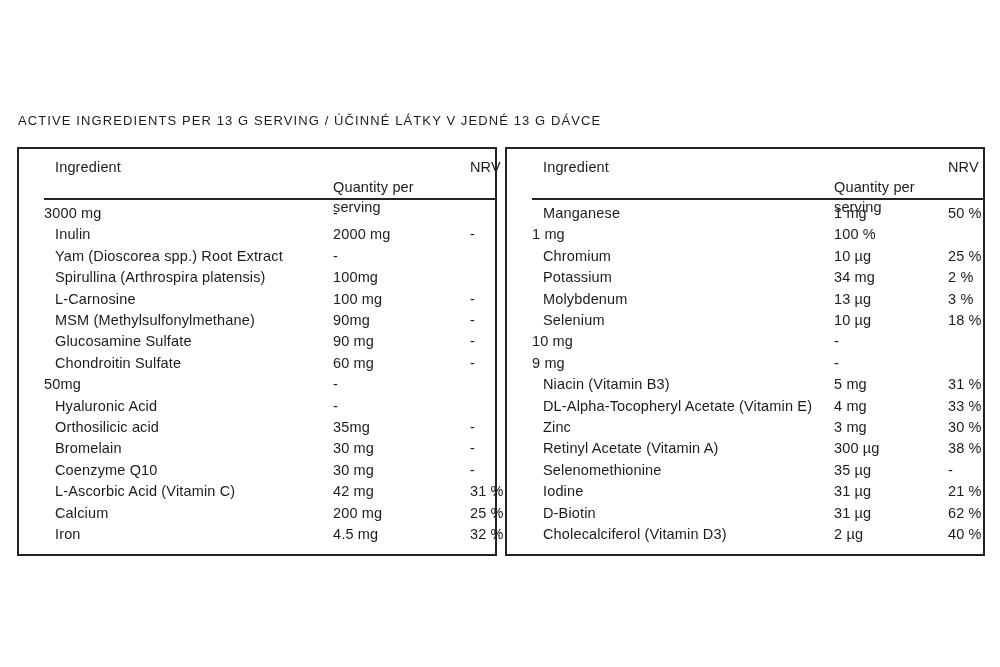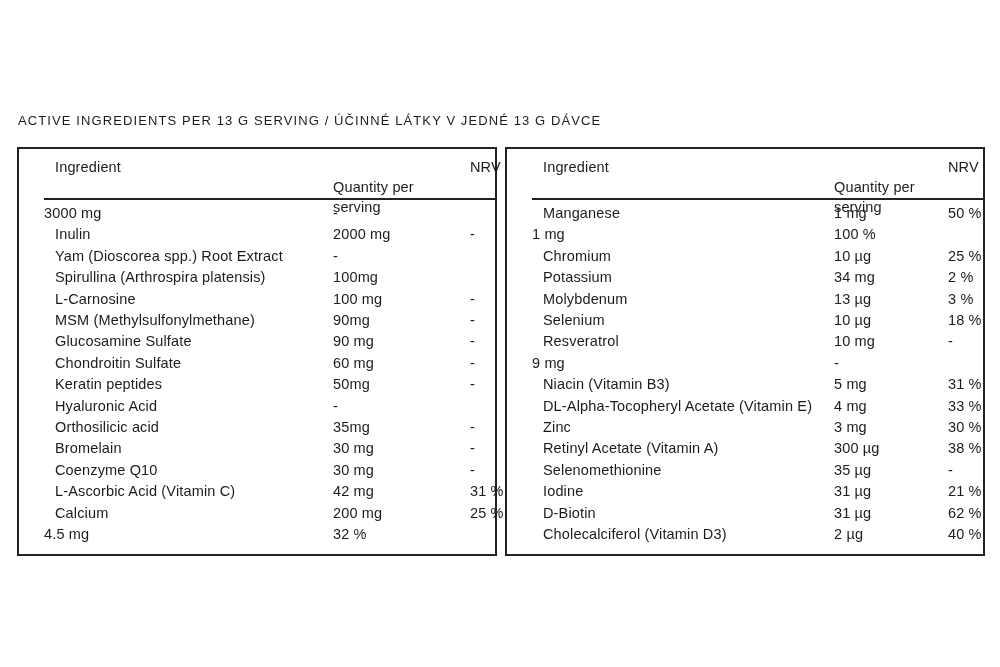--- a/index.html
+++ b/index.html
@@ -118,21 +118,20 @@
             <div class="td td-ing">Glucosamine Sulfate</div>
             <div class="td td-qty">90 mg</div>
             <div class="td td-nrv">-</div>
           </div>
           <div class="tr">
             <div class="td td-ing">Chondroitin Sulfate</div>
             <div class="td td-qty">60 mg</div>
             <div class="td td-nrv">-</div>
           </div>
           <div class="tr">
-            <div class="td td-ing">Keratin peptides</div>
             <div class="td td-qty">50mg</div>
             <div class="td td-nrv">-</div>
           </div>
           <div class="tr">
             <div class="td td-ing">Hyaluronic Acid</div>
             <div class="td td-nrv">-</div>
           </div>
           <div class="tr">
             <div class="td td-ing">Orthosilicic acid</div>
             <div class="td td-qty">35mg</div>
@@ -152,20 +151,21 @@
             <div class="td td-ing">L-Ascorbic Acid (Vitamin C)</div>
             <div class="td td-qty">42 mg</div>
             <div class="td td-nrv">31 %</div>
           </div>
           <div class="tr">
             <div class="td td-ing">Calcium</div>
             <div class="td td-qty">200 mg</div>
             <div class="td td-nrv">25 %</div>
           </div>
           <div class="tr">
+            <div class="td td-ing">Iron</div>
             <div class="td td-qty">4.5 mg</div>
             <div class="td td-nrv">32 %</div>
           </div>
         </div>
     </section>
 
     <section class="ing-table cols-right">
       <div class="thead">
         <div class="th th-ing">Ingredient</div>
         <div class="th th-qty">Quantity per serving</div>
@@ -195,21 +195,20 @@
             <div class="td td-ing">Molybdenum</div>
             <div class="td td-qty">13 µg</div>
             <div class="td td-nrv">3 %</div>
           </div>
           <div class="tr">
             <div class="td td-ing">Selenium</div>
             <div class="td td-qty">10 µg</div>
             <div class="td td-nrv">18 %</div>
           </div>
           <div class="tr">
-            <div class="td td-ing">Resveratrol</div>
             <div class="td td-qty">10 mg</div>
             <div class="td td-nrv">-</div>
           </div>
           <div class="tr">
             <div class="td td-qty">9 mg</div>
             <div class="td td-nrv">-</div>
           </div>
           <div class="tr">
             <div class="td td-ing">Niacin (Vitamin B3)</div>
             <div class="td td-qty">5 mg</div>

